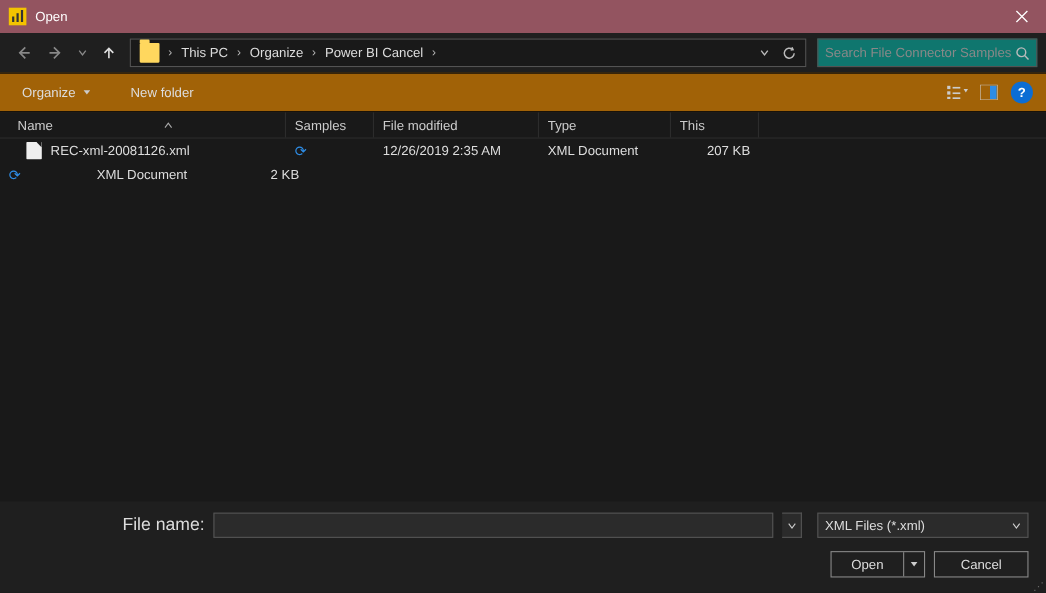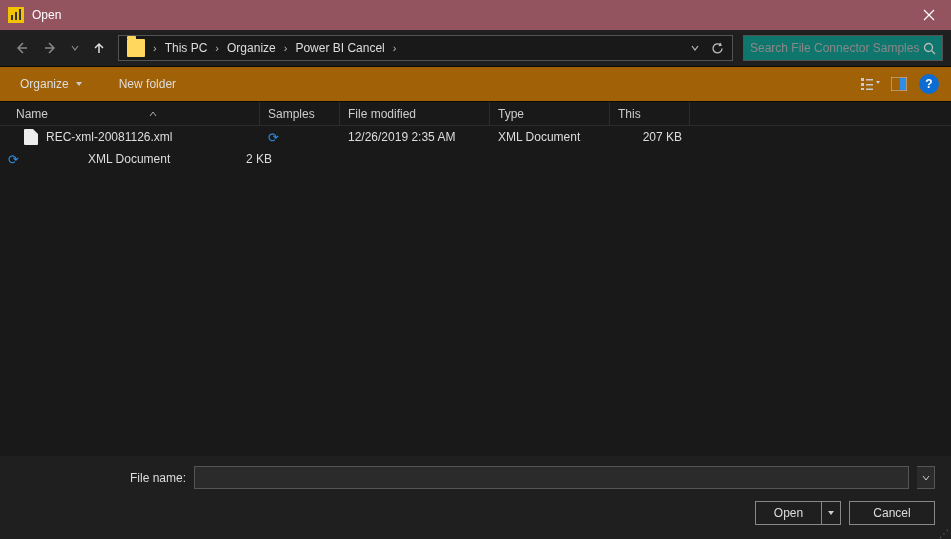--- a/index.html
+++ b/index.html
@@ -47,21 +47,21 @@
 .fl-row { display: flex; height: 22px; align-items: center; font-size: 12px; color: #ddd; cursor: pointer; }
 .fl-row > div { padding: 0 8px; overflow: hidden; white-space: nowrap; }
 .fl-row .col-name { display: flex; align-items: center; gap: 8px; padding-left: 24px !important; }
 .file-icon { width: 14px; height: 16px; background: #eee; border-radius: 1px; position: relative; flex-shrink:0;}
 .file-icon::after { content:""; position:absolute; top:0; right:0; width:5px; height:5px; background:#191919; clip-path: polygon(100% 0, 100% 100%, 0 0);}
 .sync-icon { color: #2e8de6; font-size: 13px; }
 .fl-row .col-size { text-align: left; justify-content:flex-end; display:flex; width:80px;}
 
 .footer { position: absolute; bottom: 0; left: 0; right: 0; background: #1f1f1f; padding: 10px 16px 14px 16px; }
 .filename-row { display: flex; align-items: center; gap: 8px; margin-bottom: 12px; }
-.filename-label { color: #ddd; font-size: 12px; width: 170px; text-align: right; }
+.filename-label { color: #ddd; font-size: 16px; width: 170px; text-align: right; }
 .filename-input { flex: 1; height: 23px; background: #2b2b2b; border: 1px solid #555; color: #ddd; padding: 0 6px; font-size: 12px; outline: none; }
 .filename-drop { width: 18px; height: 23px; border: 1px solid #555; border-left: none; background: #2b2b2b; display: flex; align-items: center; justify-content: center; color: #ccc; cursor: pointer; }
 .filetype-select { width: 192px; height: 23px; background: #2b2b2b; border: 1px solid #555; color: #ddd; padding: 0 6px; font-size: 12px; display: flex; align-items: center; justify-content: space-between; cursor: pointer; margin-left: 6px; }
 
 .button-row { display: flex; justify-content: flex-end; gap: 8px; }
 .btn { height: 24px; border: 1px solid #888; background: #1f1f1f; color: #ddd; font-size: 12px; display: flex; align-items: center; cursor: pointer; }
 .btn-open { width: 86px; }
 .btn-open-main { flex:1; display:flex; align-items:center; justify-content:center; border-right: 1px solid #888; height:100%;}
 .btn-open-drop { width: 18px; display:flex; align-items:center; justify-content:center; height:100%;}
 .btn-cancel { width: 86px; justify-content: center; }
@@ -212,20 +212,26 @@
 
 <div class="footer">
   <div class="filename-row">
     <div class="filename-label">File name:</div>
     <input class="filename-input" value="" style="">
     <div class="filename-drop">
       <svg width="8" height="8" viewBox="0 0 8 8">
           <path d="M1 2 L4 6 L7 2" stroke="#ccc" stroke-width="1" fill="none"></path>
         </svg>
     </div>
+    <div class="filetype-select">
+      <span>XML Files (*.xml)</span>
+      <svg width="8" height="8" viewBox="0 0 8 8">
+          <path d="M1 2 L4 6 L7 2" stroke="#ccc" stroke-width="1" fill="none"></path>
+        </svg>
+    </div>
   </div>
   <div class="button-row">
     <div class="btn btn-open">
       <div class="btn-open-main">Open</div>
       <div class="btn-open-drop">
         <svg width="8" height="8" viewBox="0 0 8 8">
             <path d="M1 2 L4 6 L7 2" fill="#ccc"></path>
           </svg>
       </div>
     </div>

